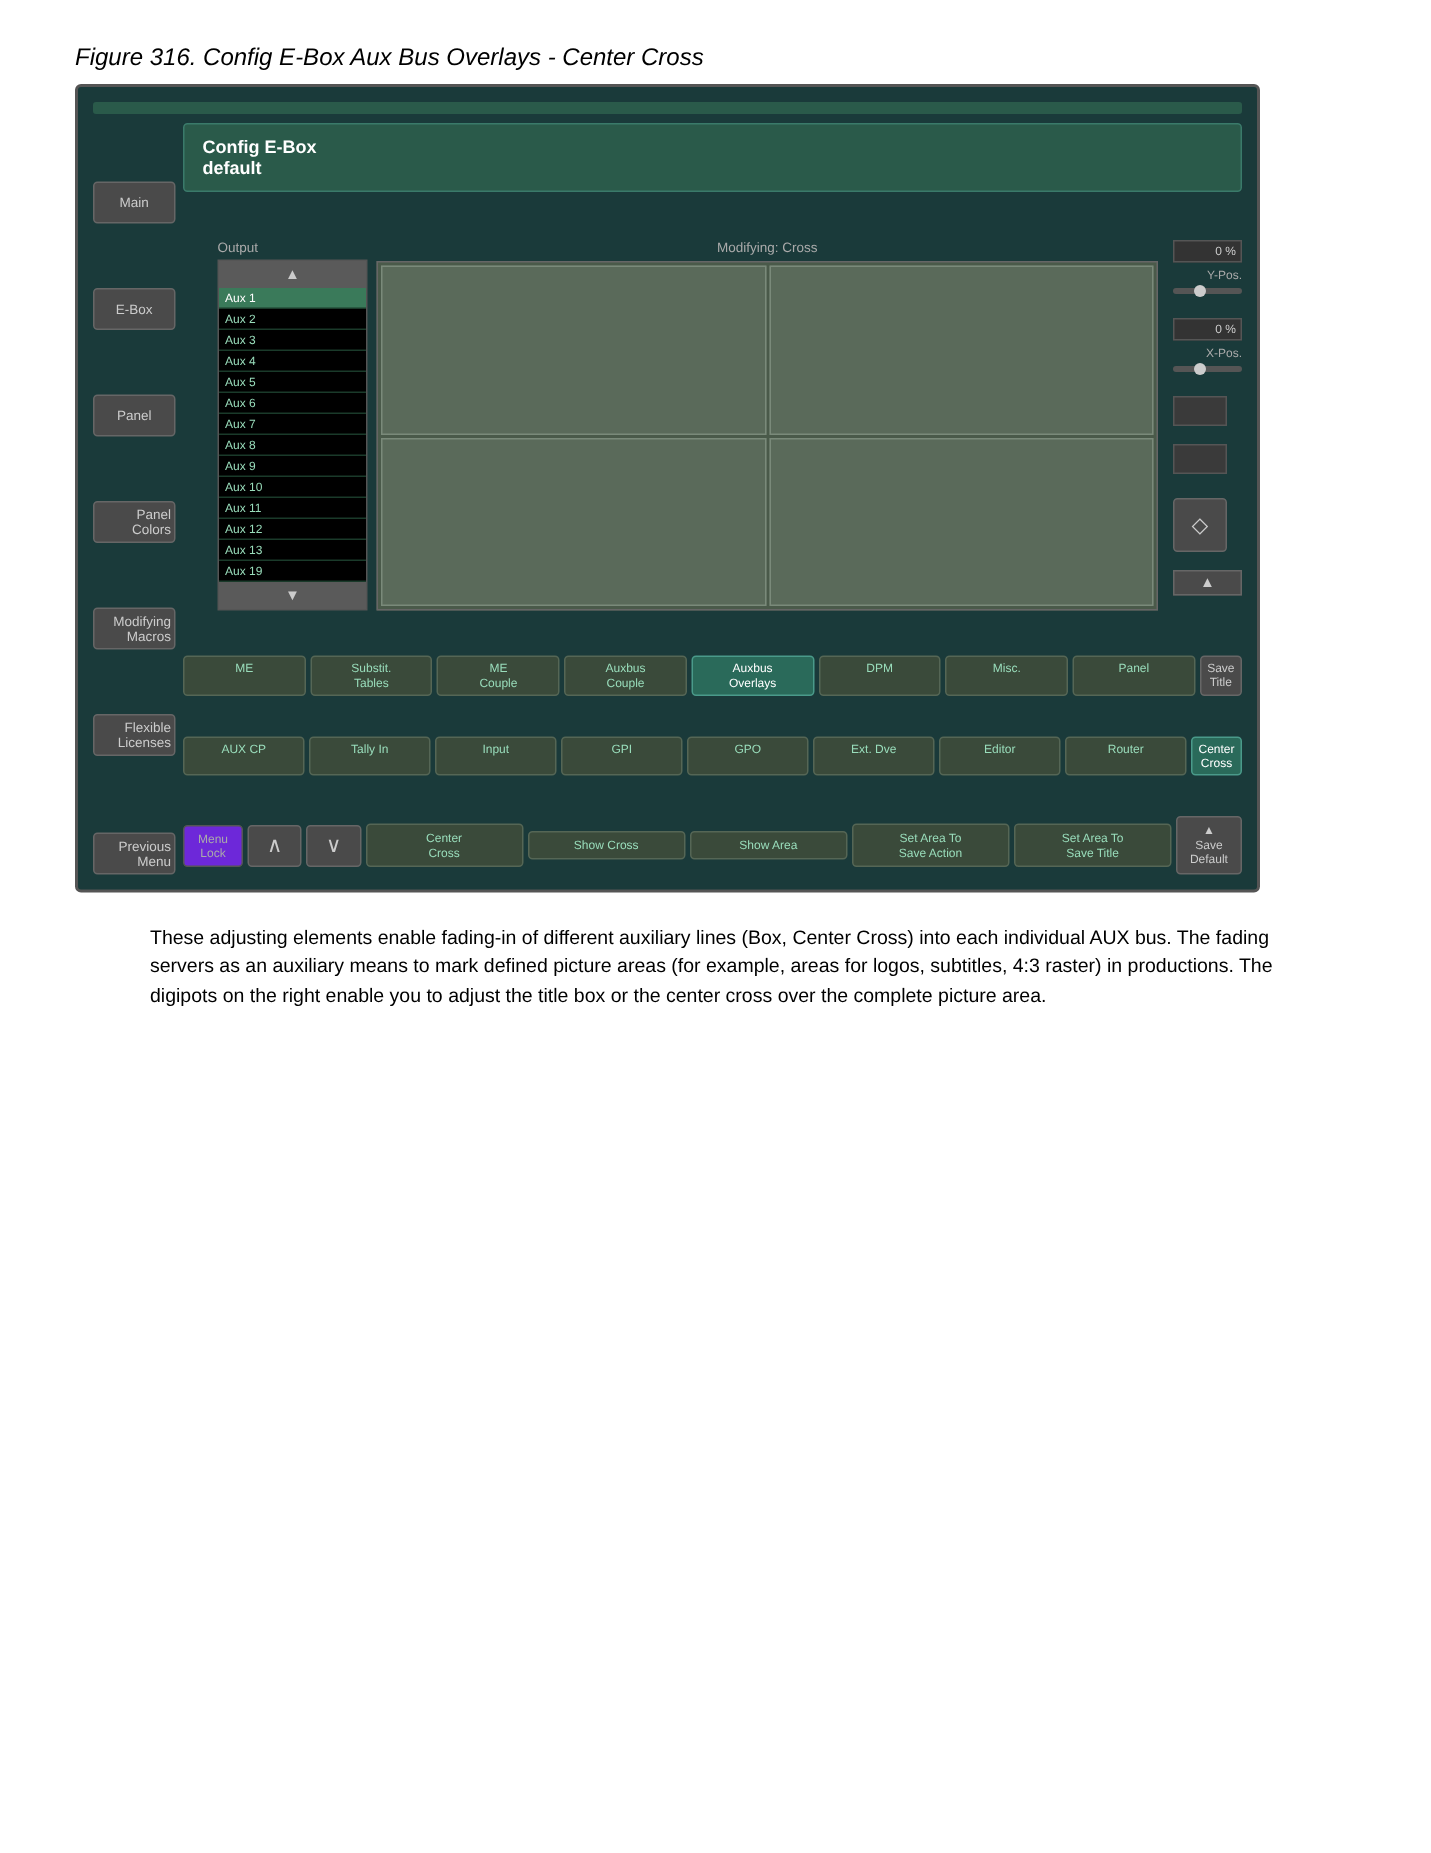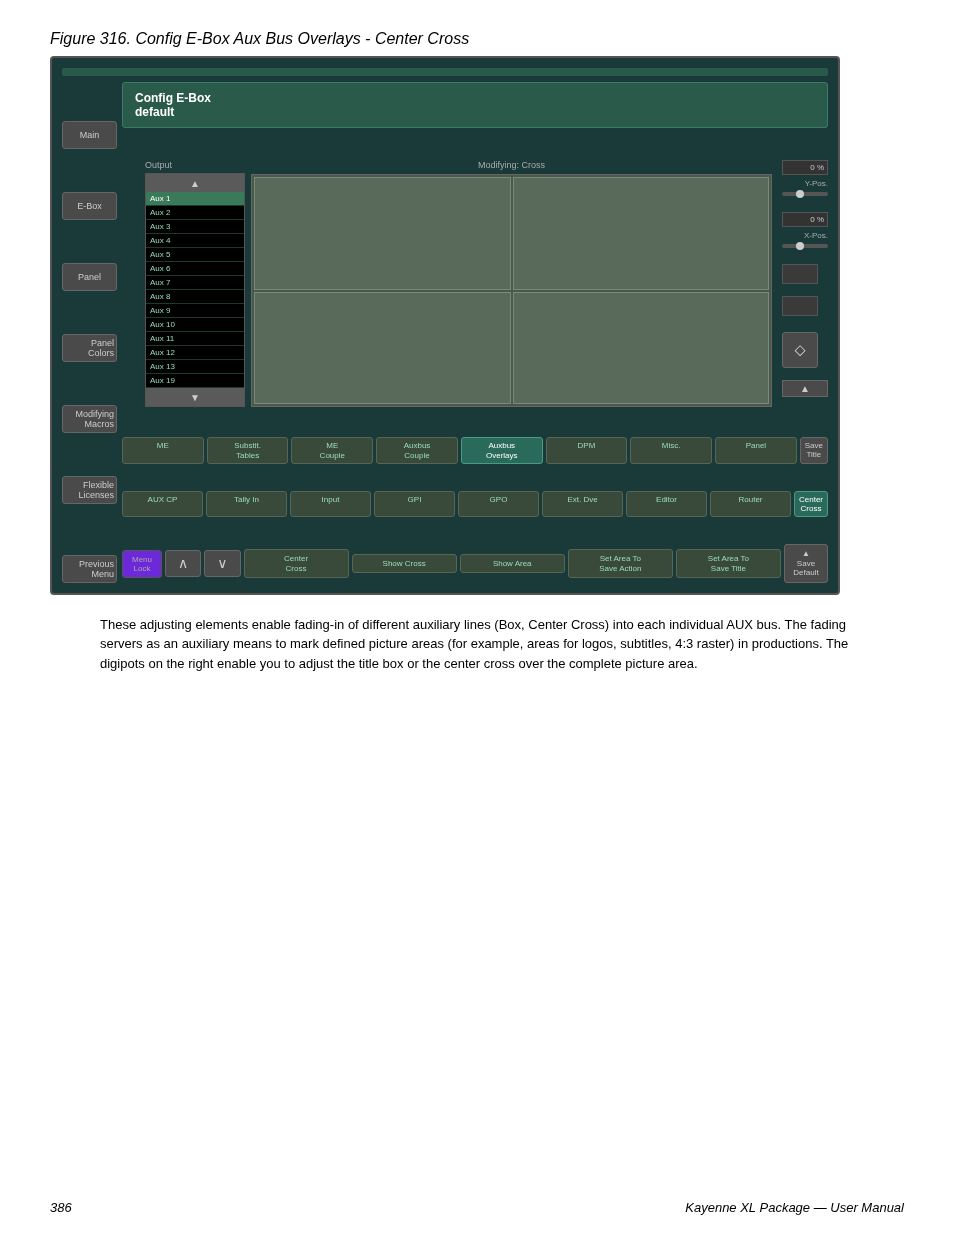--- a/index.html
+++ b/index.html
@@ -541,18 +541,14 @@
           <div class="action-btn">Set Area To<br>Save Title</div>
           <div class="save-default-btn">▲<br>Save<br>Default</div>
         </div>
 
       </div>
     </div>
   </div>
 
   <p class="description">These adjusting elements enable fading-in of different auxiliary lines (Box, Center Cross) into each individual AUX bus. The fading servers as an auxiliary means to mark defined picture areas (for example, areas for logos, subtitles, 4:3 raster) in productions. The digipots on the right enable you to adjust the title box or the center cross over the complete picture area.</p>
 
-  <div class="footer">
-    <span class="footer-page">386</span>
-    <span class="footer-manual">Kayenne XL Package  —  User Manual</span>
-  </div>
 
 </div>
 
 </body></html>

